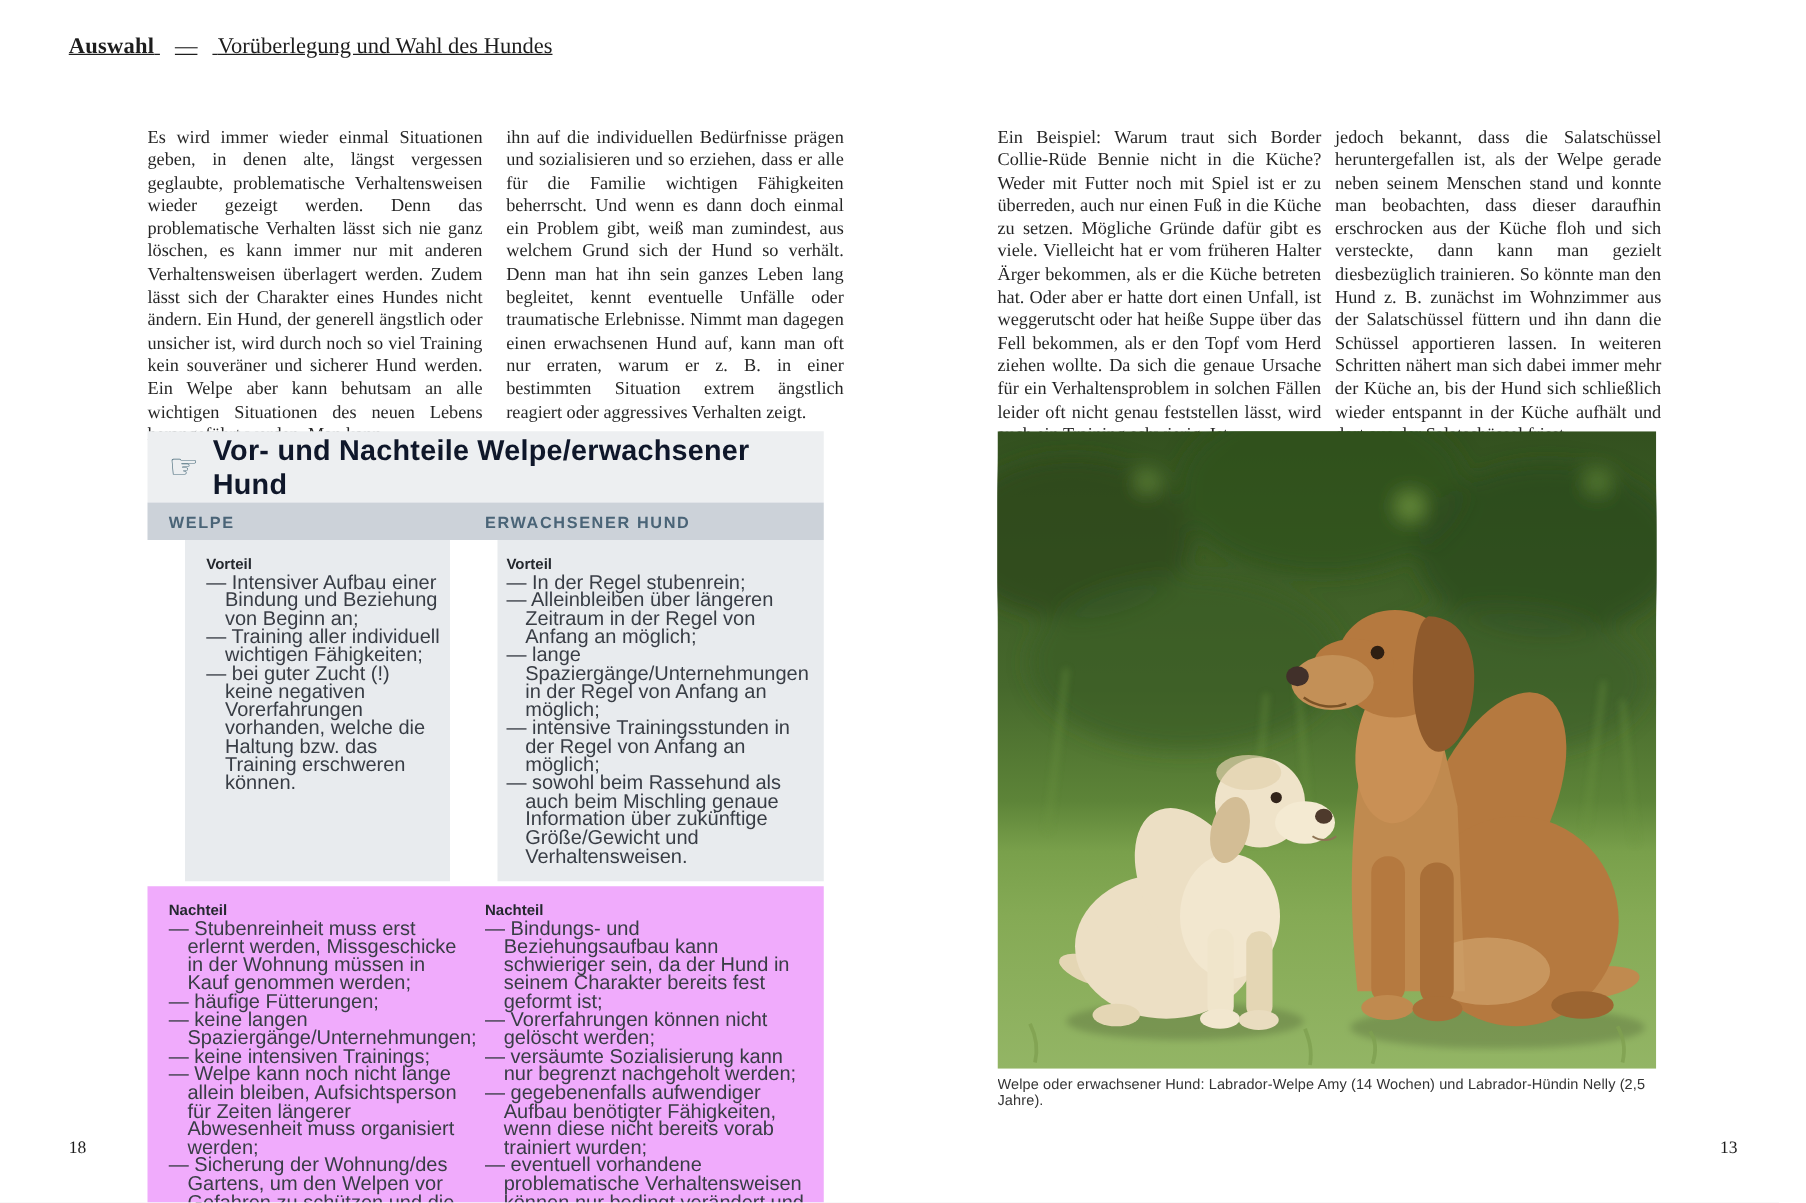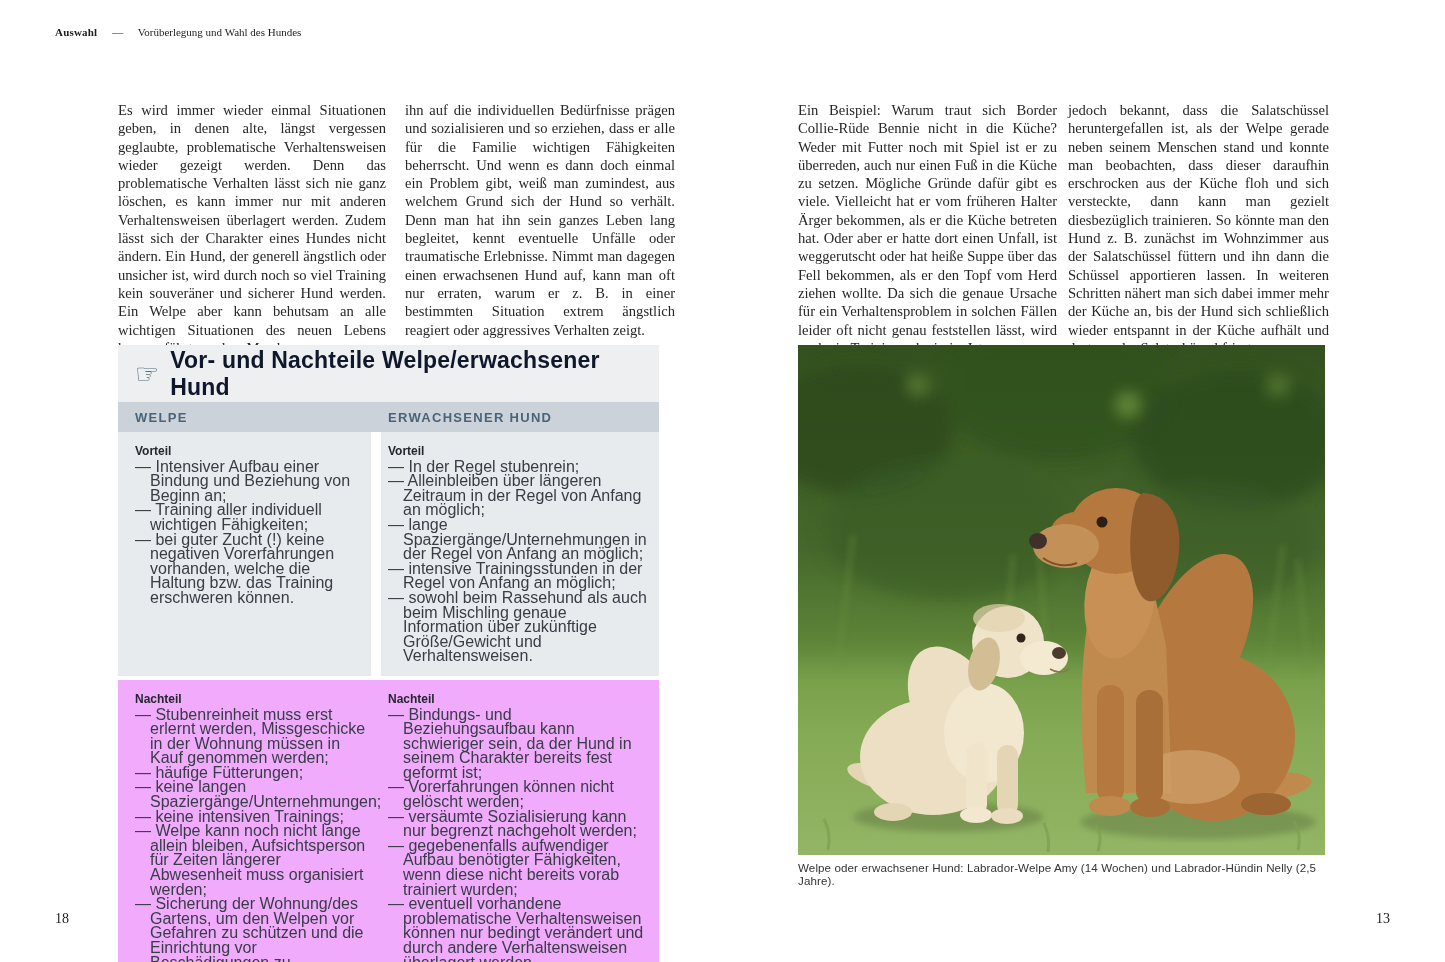--- a/index.html
+++ b/index.html
@@ -1,19 +1,19 @@
 <!DOCTYPE html>
 <html lang="de"><head>
 <meta charset="utf-8">
 <style>
   html,body{margin:0;padding:0;background:#f3f3f3;}
   .spread{position:relative;width:1445px;height:962px;background:#ffffff;overflow:hidden;
           font-family:"Liberation Serif",serif;color:#2b2b2b;}
   
-  .runhead{position:absolute;left:55px;top:26px;font-size:11px;color:#1d1d1d;}
+  .runhead{position:absolute;left:55px;top:26px;font-size:18px;color:#1d1d1d;text-decoration:underline;}
   .runhead .sec{font-weight:bold;letter-spacing:.2px;}
   .runhead .dash{margin:0 12px;color:#1d1d1d;}
   
   .bodycol{position:absolute;top:101px;margin:0;text-align:justify;
            font-size:14.6px;line-height:18.3px;hyphens:auto;-webkit-hyphens:auto;color:#262626;}
   #lp-col1{left:118px;width:268px;}
   #lp-col2{left:405px;width:270px;}
   #rp-col1{left:798px;width:259px;}
   #rp-col2{left:1068px;width:261px;}
   
@@ -21,21 +21,21 @@
            font-family:"Liberation Sans",sans-serif;color:#3b4048;}
   .ib-title-row{height:57px;background:#edeff1;display:flex;align-items:center;padding-left:17px;box-sizing:border-box;}
   .manicule{font-family:"DejaVu Sans",sans-serif;font-size:27px;color:#50707f;margin-right:11px;line-height:1;}
   .ib-title{font-size:23px;font-weight:600;color:#0f172a;margin:0;letter-spacing:.2px;}
   .ib-band{display:flex;height:30px;background:#ccd2d9;}
   .ib-band-cell{font-size:13px;font-weight:bold;letter-spacing:1.3px;color:#4a6477;
                 display:flex;align-items:center;box-sizing:border-box;}
   .ib-band-cell.c0{width:263px;padding-left:17px;}
   .ib-band-cell.c1{flex:1;padding-left:7px;}
   .ib-row-vorteil{display:flex;margin-top:0;}
-  .ib-block{background:#e8ebee;box-sizing:border-box;}
+  .ib-block{background:#e8ebee;box-sizing:border-box;margin-left:30px;}
   .ib-block.c0{width:253px;padding:12px 8px 12px 17px;}
   .gutter{width:10px;background:#ffffff;}
   .ib-block.c1{flex:1;padding:12px 12px 12px 7px;}
   .ib-row-nachteil{display:flex;background:#f0abfc;margin-top:4px;}
   .ib-ncol{box-sizing:border-box;}
   .ib-ncol.c0{width:263px;padding:12px 14px 14px 17px;}
   .ib-ncol.c1{flex:1;padding:12px 12px 14px 7px;}
   .ib h3,.infobox h3{font-size:12px;line-height:14.6px;margin:0 0 1px 0;color:#24282e;font-weight:bold;}
   .infobox ul{list-style:none;margin:0;padding:0;}
   .infobox li{font-size:16px;line-height:14.6px;padding-left:15px;text-indent:-15px;color:#383d45;}

